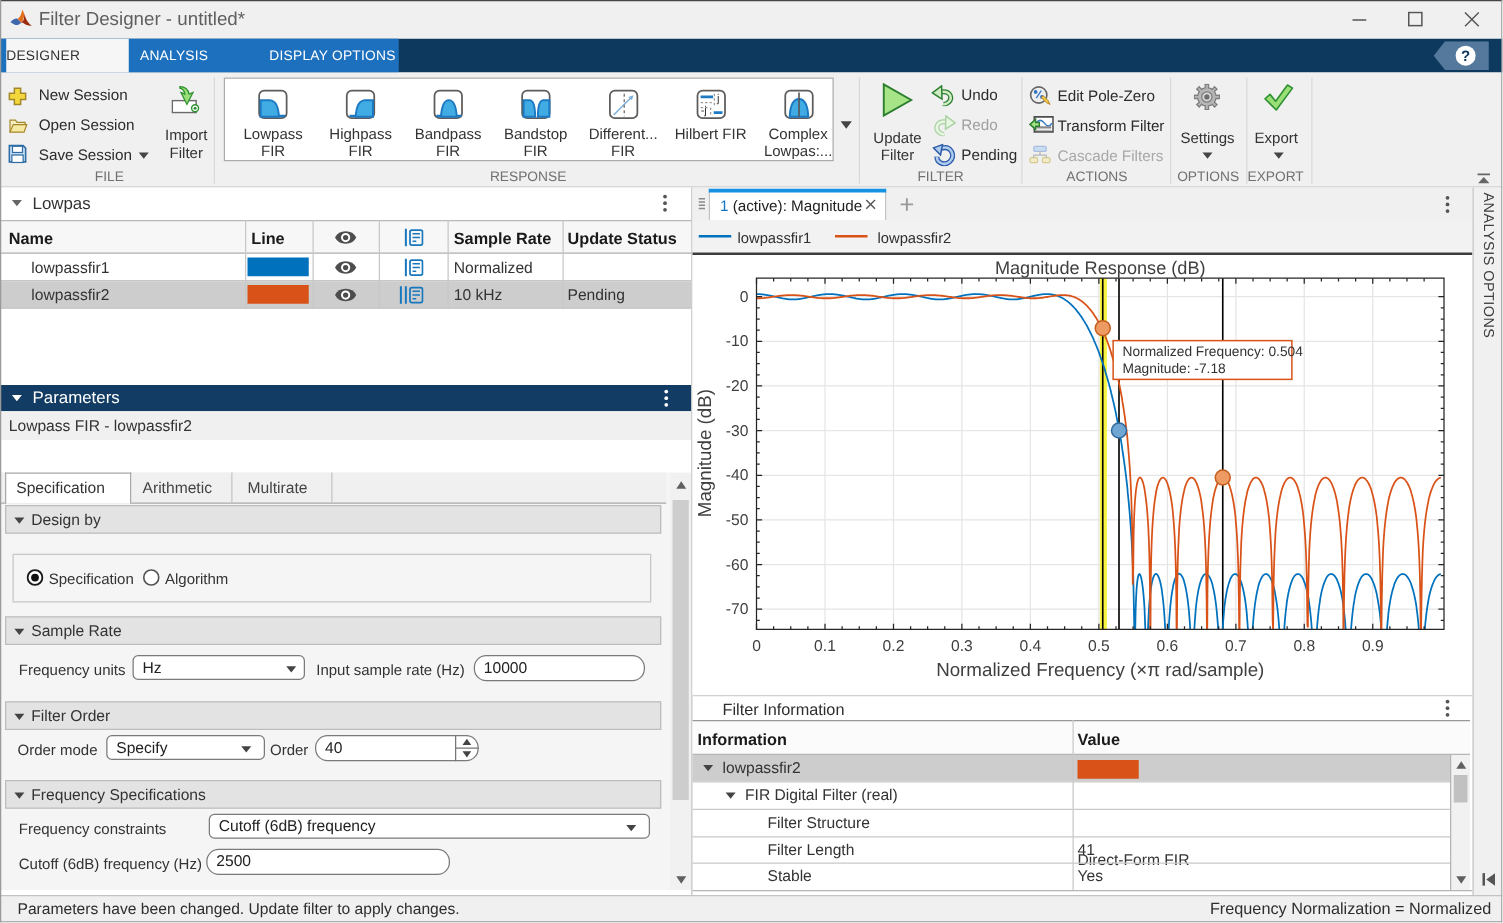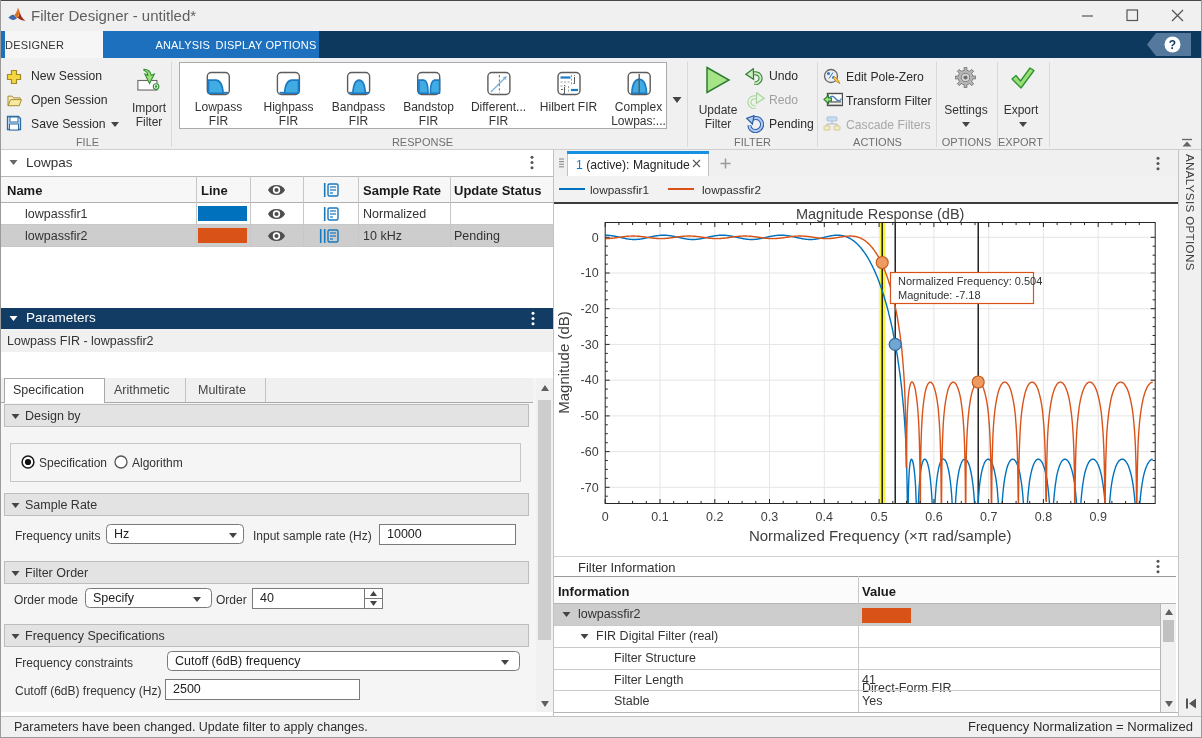--- a/index.html
+++ b/index.html
@@ -6,21 +6,21 @@
   body{width:1202px;height:738px;position:relative;overflow:hidden;
        font-family:"Liberation Sans",sans-serif;background:#fff;font-size:12.5px;color:#333}
   .abs{position:absolute}
   .tx{position:absolute;white-space:nowrap}
   .cap{position:absolute;font-size:11px;color:#707070;text-align:center;white-space:nowrap}
   svg{position:absolute;display:block}
   .sep{position:absolute;width:1px;background:#d9d9d9}
   .icl{position:absolute;font-size:12.2px;color:#2b2b2b;white-space:nowrap}
   .gl{position:absolute;font-size:12px;color:#333;text-align:center;line-height:14px;white-space:nowrap}
   .hdrbar{position:absolute;background:#e3e3e3;border:1px solid #bdbdbd;box-sizing:border-box}
-  .ctl{position:absolute;background:#fff;border:1px solid #7a7a7a;border-radius:0;box-sizing:border-box;font-size:12.5px;color:#222;line-height:19px;padding-left:7px;white-space:nowrap;overflow:hidden}
+  .ctl{position:absolute;background:#fff;border:1px solid #7a7a7a;border-radius:10px;box-sizing:border-box;font-size:12.5px;color:#222;line-height:19px;padding-left:7px;white-space:nowrap;overflow:hidden}
   .sel{border-radius:4.5px}
   .celltx{position:absolute;font-size:12.5px;color:#333;white-space:nowrap}
   .lb{font-size:12px !important}
   .bold{font-weight:bold}
 </style>
 </head>
 <body>
 
 <div class="abs" style="left:0;top:0;width:1202px;height:31px;background:#f0f0f0;border-top:1px solid #464646;box-sizing:border-box"></div>
 <svg style="left:8px;top:7px" width="18" height="16" viewBox="0 0 18 16">
@@ -33,21 +33,21 @@
   <line x1="2" y1="7" x2="13" y2="7" stroke="#555" stroke-width="1.2"></line>
   <rect x="47" y="1" width="10.5" height="10.5" fill="none" stroke="#555" stroke-width="1.2"></rect>
   <line x1="92" y1="1" x2="103" y2="12" stroke="#555" stroke-width="1.2"></line>
   <line x1="103" y1="1" x2="92" y2="12" stroke="#555" stroke-width="1.2"></line>
 </svg>
 
 <div class="abs" style="left:0;top:31px;width:1202px;height:27px;background:#0d395e"></div>
 <div class="abs" style="left:0;top:31px;width:319px;height:27px;background:#1d70bd"></div>
 <div class="abs" style="left:5px;top:31px;width:98px;height:27px;background:#f6f6f6"></div>
 <div class="tx" style="left:5px;top:39px;width:98px;font-size:11px;letter-spacing:.2px;color:#333">DESIGNER</div>
-<div class="tx" style="left:112px;top:39px;width:98px;text-align:right;font-size:11px;letter-spacing:.2px;color:#fff">ANALYSIS</div>
+<div class="tx" style="left:112px;top:39px;width:98px;text-align:left;font-size:11px;letter-spacing:.2px;color:#fff">ANALYSIS</div>
 <div class="tx" style="left:215px;top:39px;width:102px;text-align:center;font-size:11px;letter-spacing:.2px;color:#fff">DISPLAY OPTIONS</div>
 <svg style="left:1146px;top:33px" width="46" height="23" viewBox="0 0 46 23">
   <polygon points="10,0 45,0 45,23 10,23 1,11.5" fill="#54799c"></polygon>
   <circle cx="26.5" cy="11.5" r="8" fill="#fff"></circle>
   <text x="26.5" y="16" font-size="12px" font-weight="bold" fill="#0d395e" text-anchor="middle" font-family="Liberation Sans">?</text>
 </svg>
 
 <div class="abs" style="left:0;top:58px;width:1202px;height:92px;background:#f0f0f0;border-bottom:1px solid #cfcfcf;box-sizing:border-box"></div>
 
 <svg style="left:6px;top:69px" width="16" height="16" viewBox="0 0 16 16">

